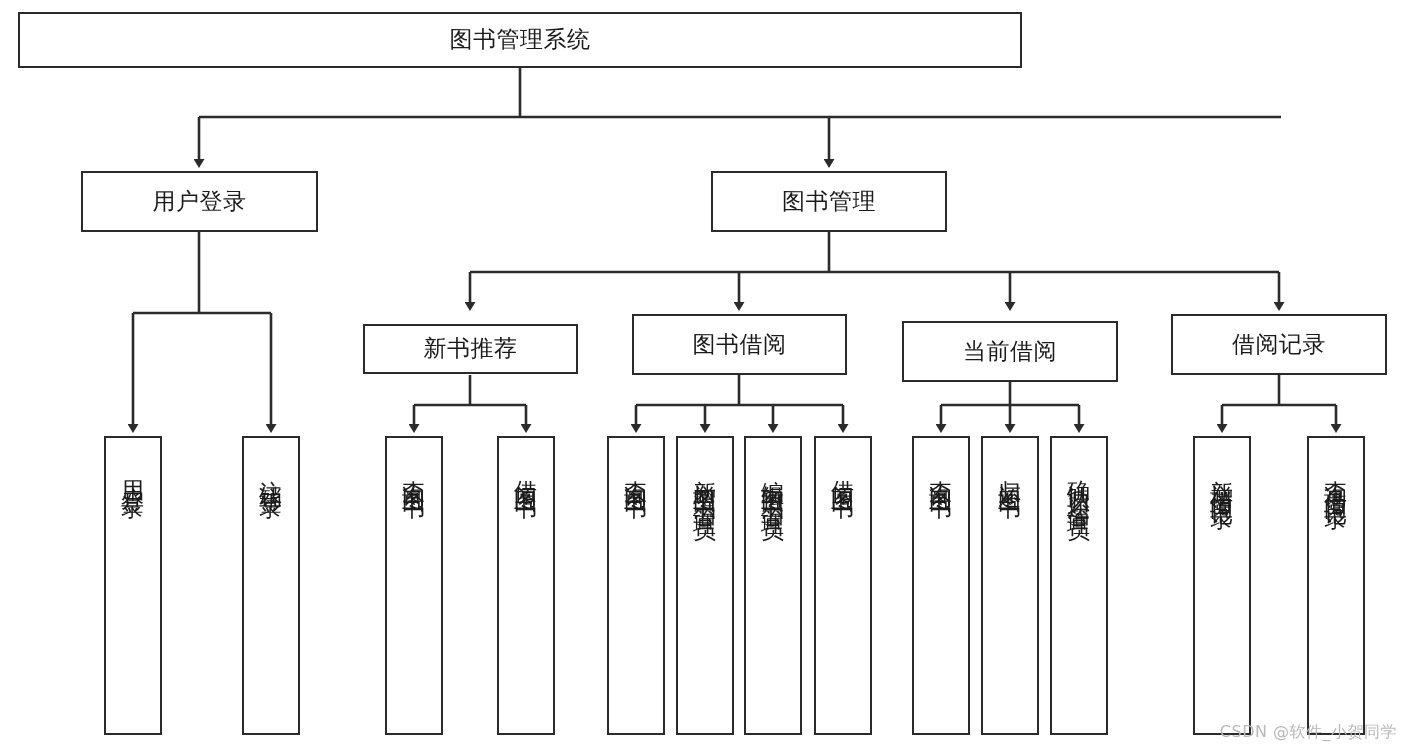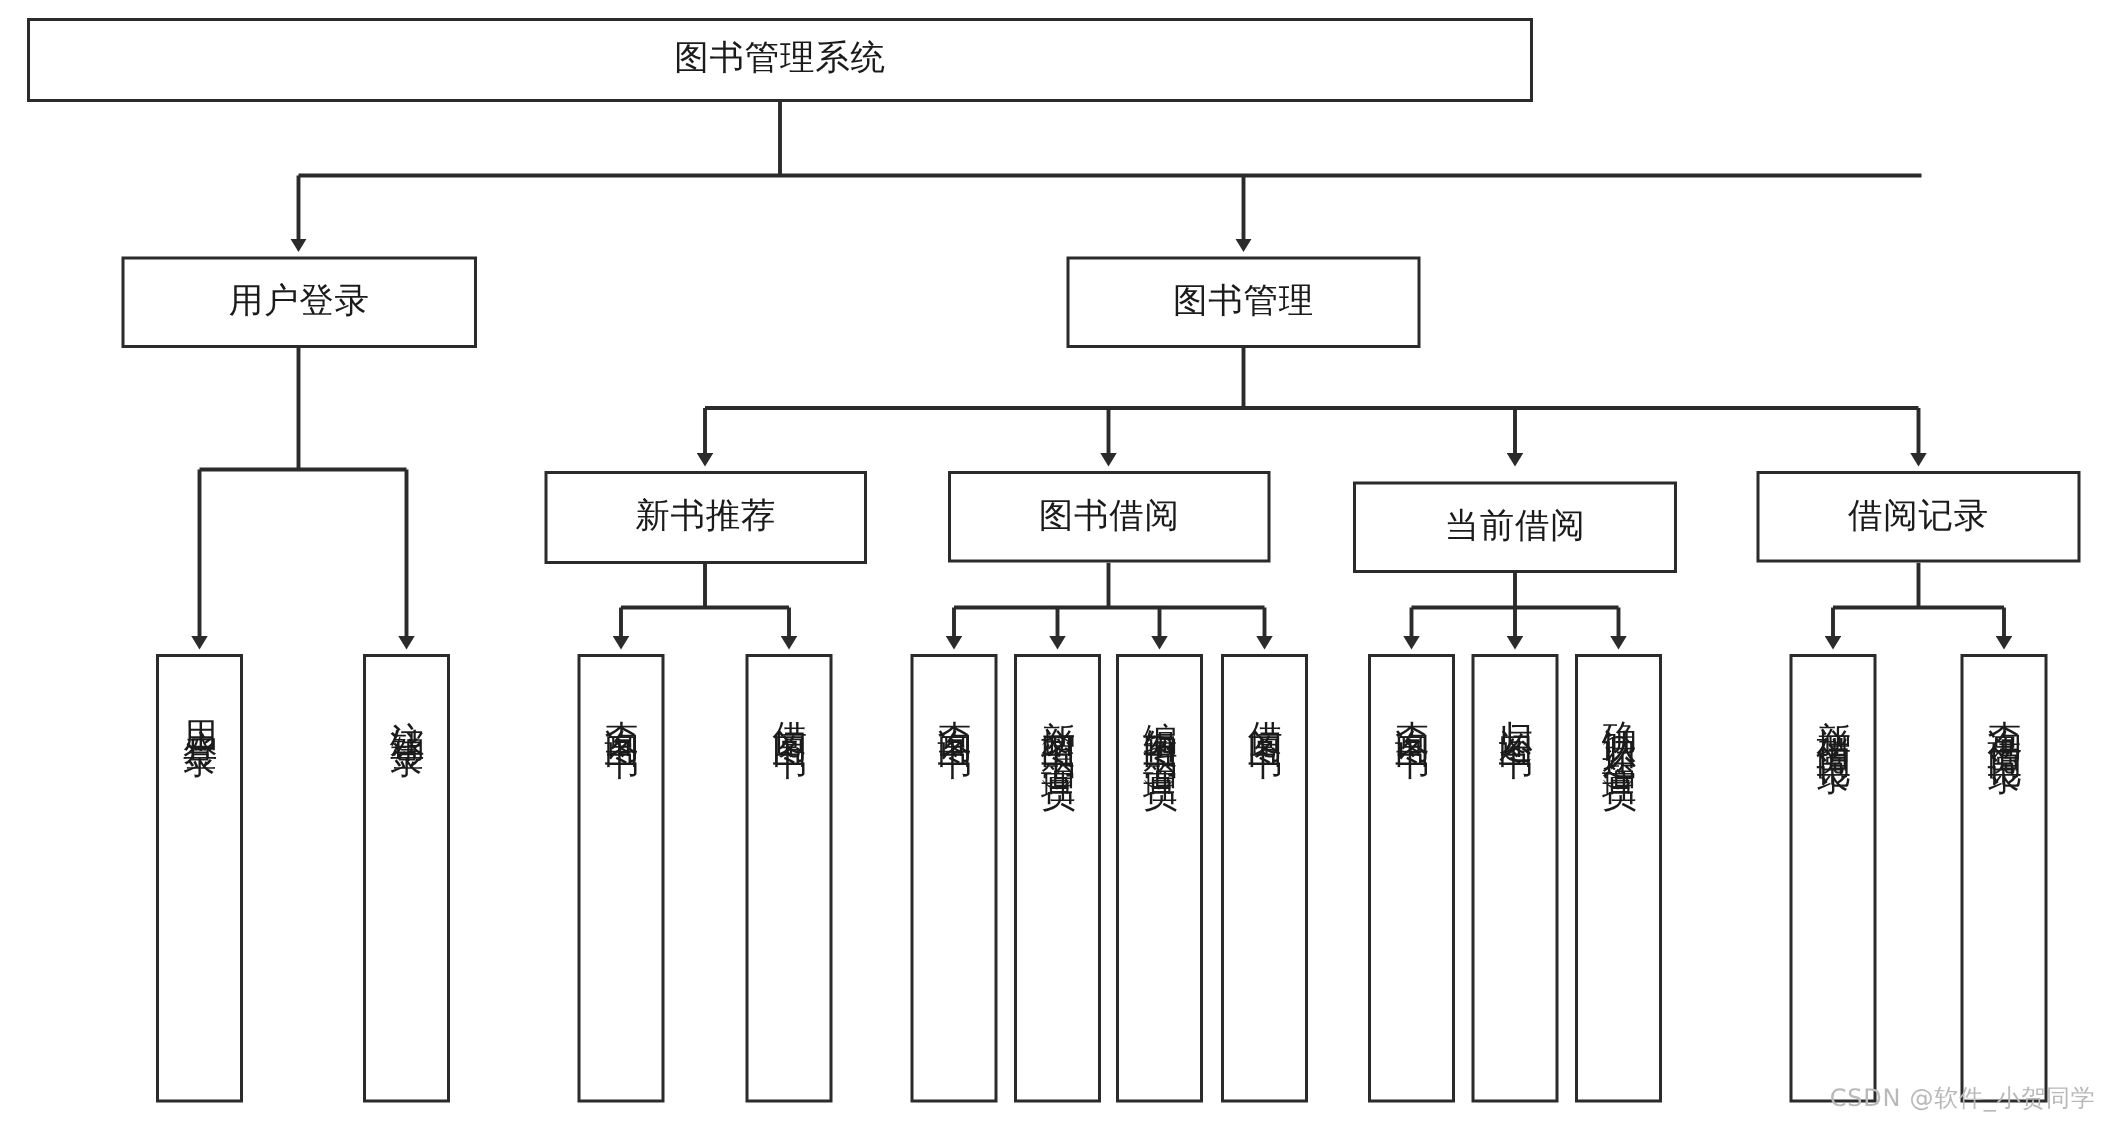--- a/index.html
+++ b/index.html
@@ -131,21 +131,21 @@
   </div>
 
   <div class="node h" style="left:81px; top:171px; width:237px; height:61px;">
     <span class="label">用户登录</span>
   </div>
 
   <div class="node h" style="left:711px; top:171px; width:236px; height:61px;align-items:center;">
     <span class="label">图书管理</span>
   </div>
 
-  <div class="node h" style="left:363px; top:314px; width:215px; height:62px;align-items:center;">
+  <div class="node h" style="left:363px; top:324px; width:215px; height:50px;align-items:center;">
     <span class="label">新书推荐</span>
   </div>
 
   <div class="node h" style="left:632px; top:314px; width:215px; height:61px;">
     <span class="label">图书借阅</span>
   </div>
 
   <div class="node h" style="left:902px; top:321px; width:216px; height:61px;">
     <span class="label">当前借阅</span>
   </div>

